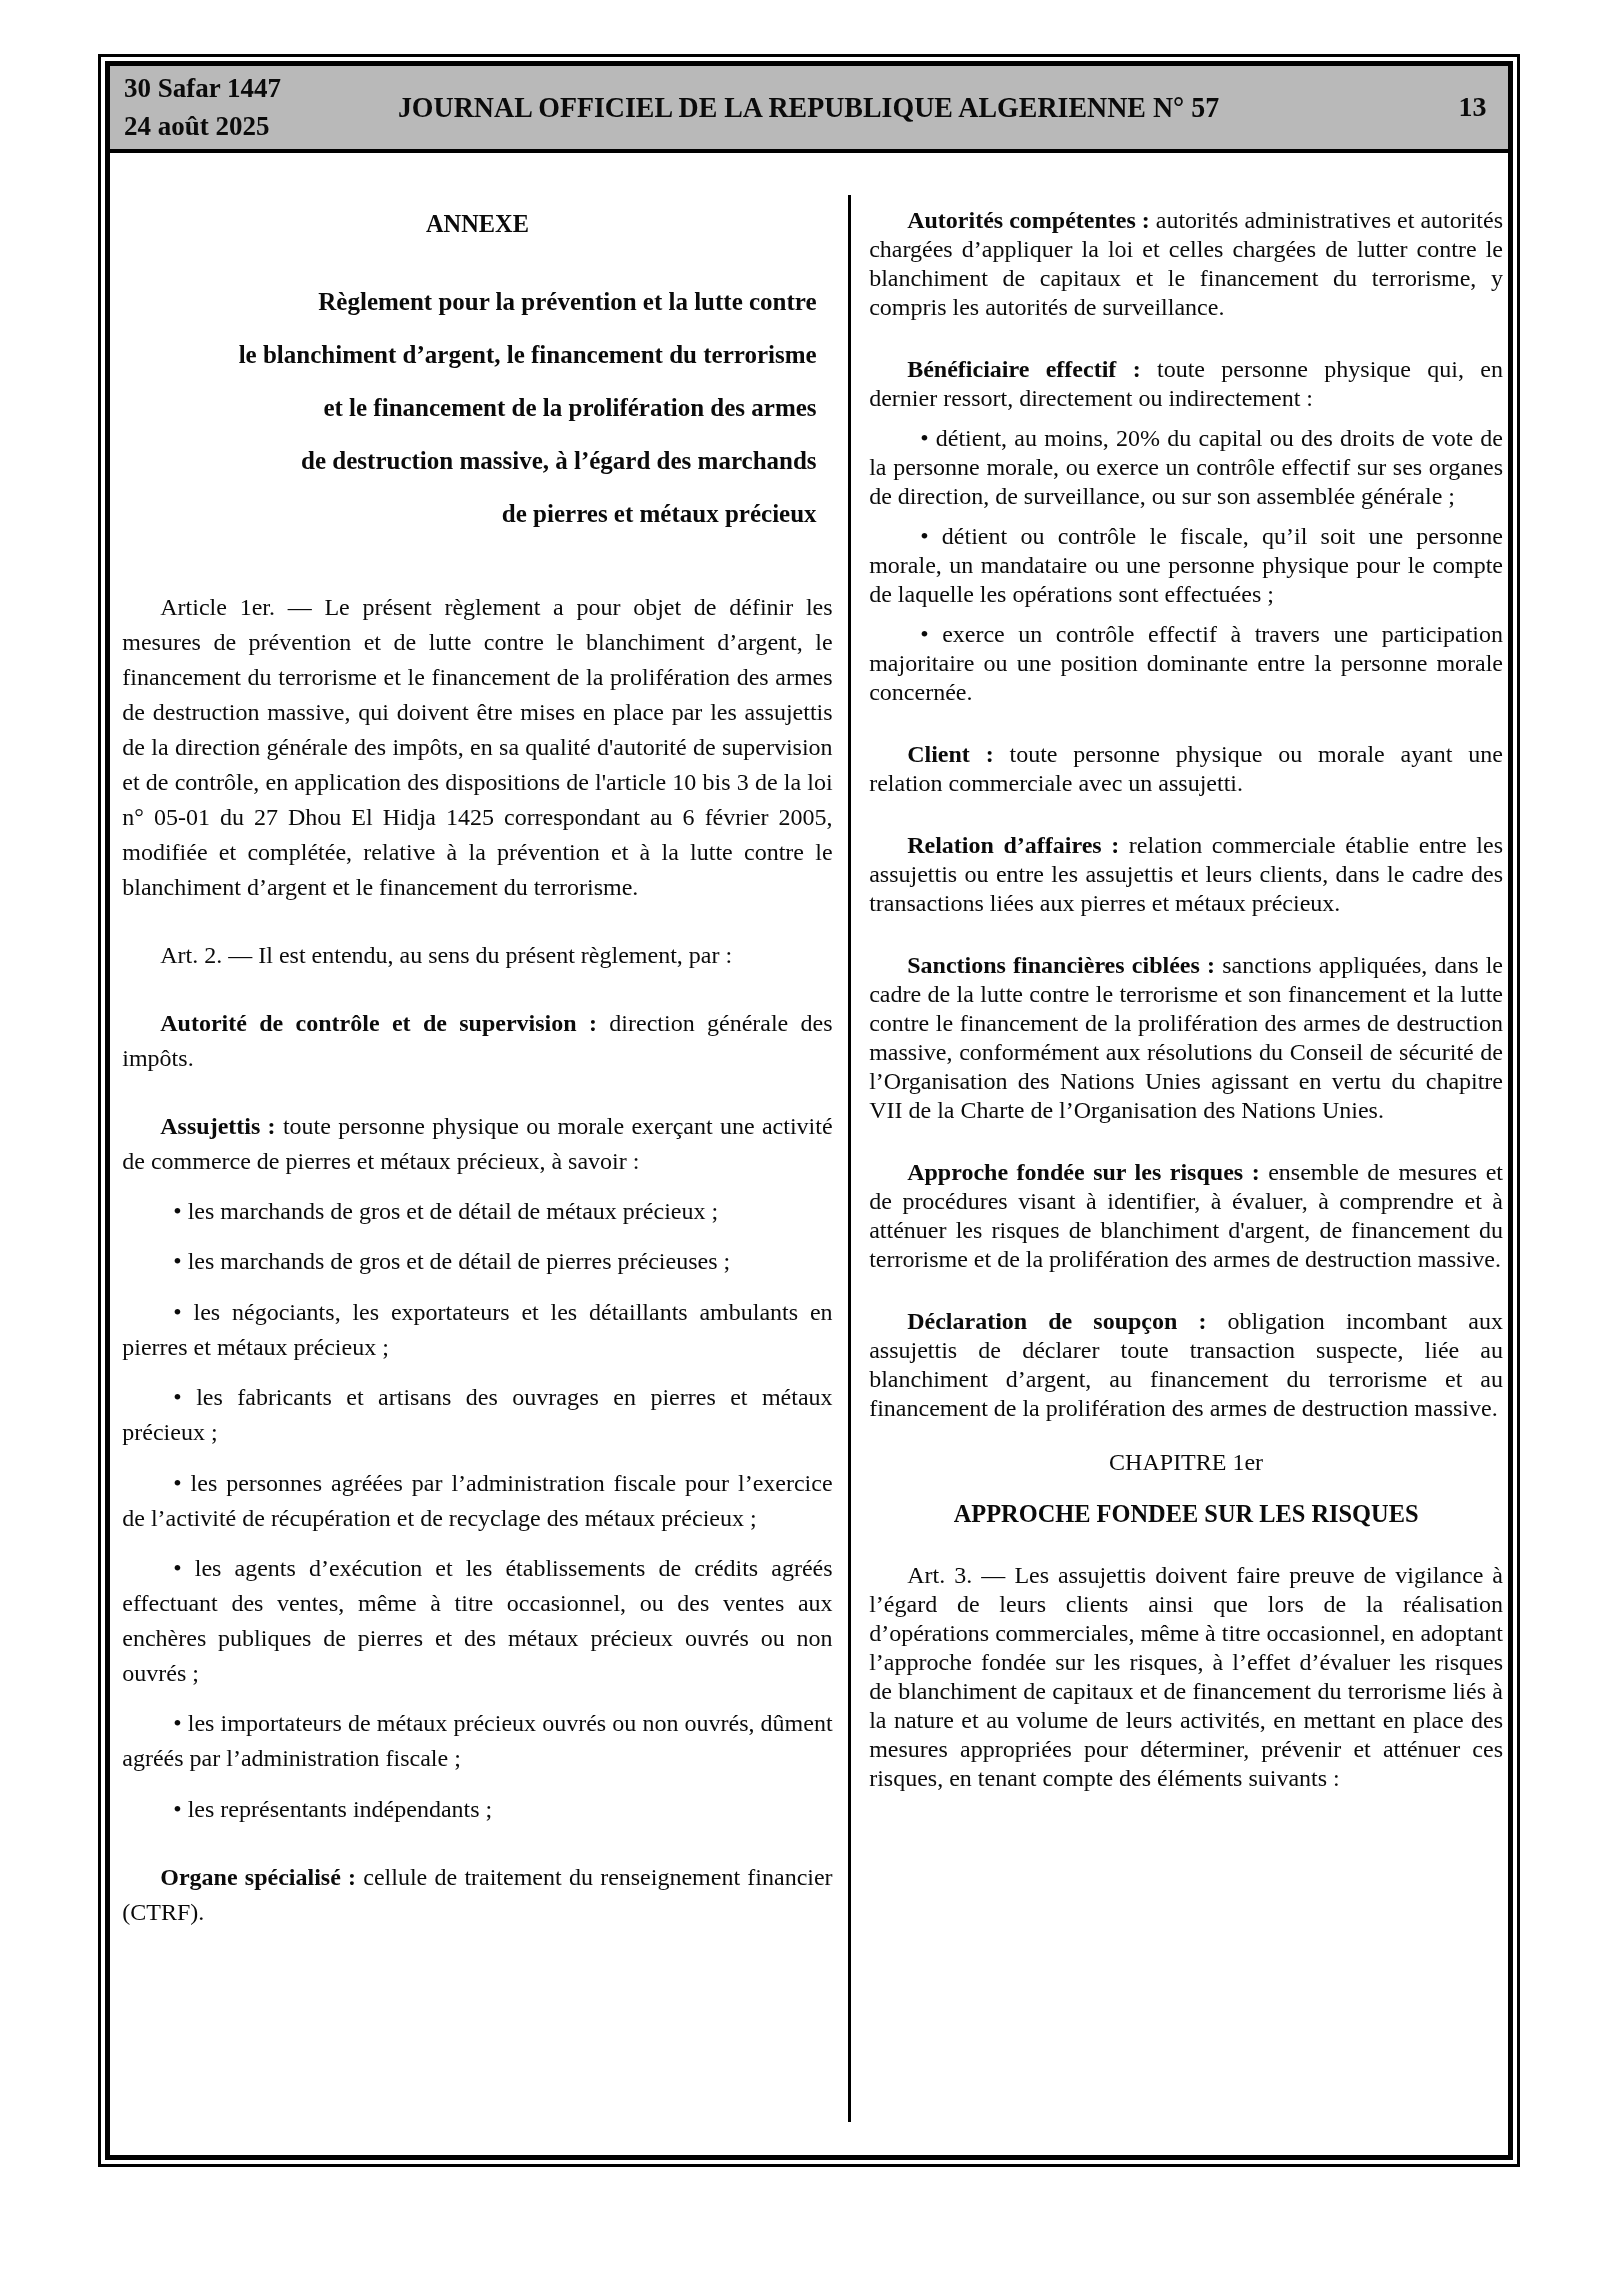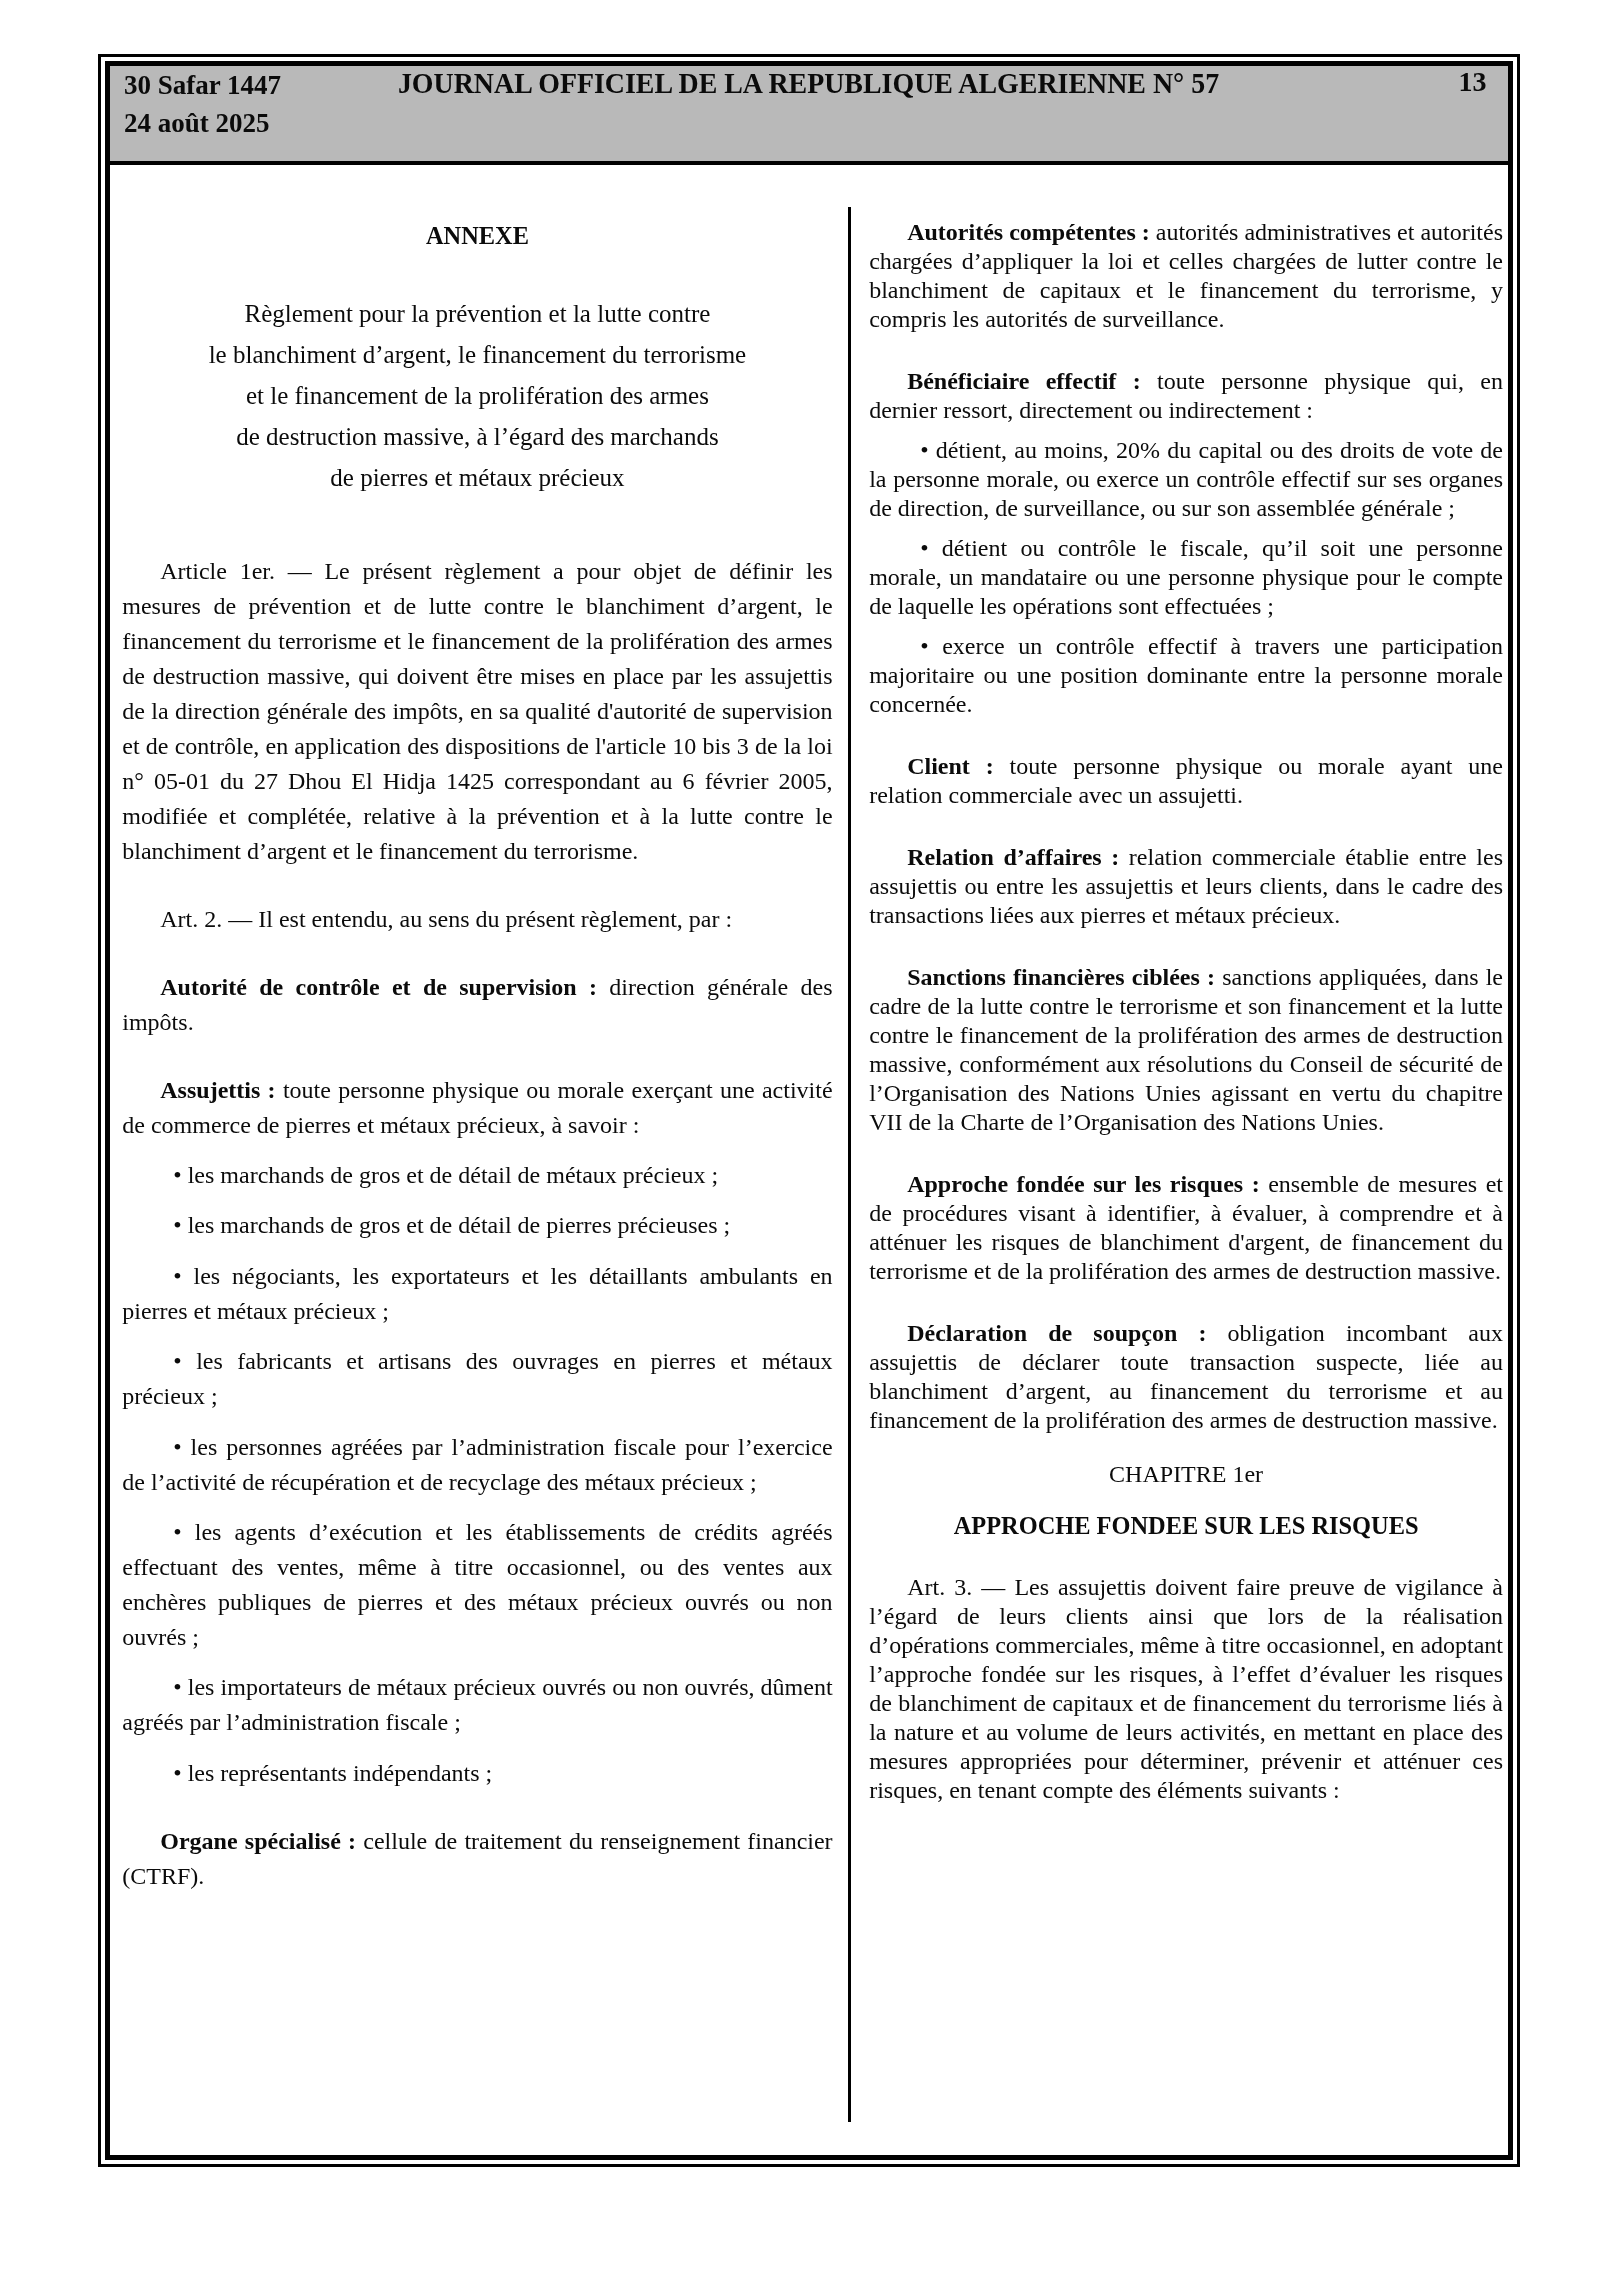--- a/index.html
+++ b/index.html
@@ -25,27 +25,27 @@
   .page-frame-inner {
     width: 100%;
     height: 100%;
     border: 5.4px solid #000;
     box-sizing: border-box;
     display: flex;
     flex-direction: column;
     overflow: hidden;
   }
   .header-band {
-    height: 99px;
+    height: 87px;
     flex-shrink: 0;
     background: #b9b9b9;
     border-bottom: 4.5px solid #000;
     box-sizing: border-box;
     display: flex;
-    align-items: flex-start;
+    align-items: center;
   }
   .dates {
     width: 299px;
     box-sizing: border-box;
     padding-left: 14.5px;
     font-weight: bold;
     font-size: 27px;
     line-height: 38px;
     white-space: nowrap;
   }
@@ -98,21 +98,21 @@
     line-height: 29px;
   }
   p.blk { margin: 0; }
   p.para { text-indent: 38px; margin-top: 33px; }
   p.bullet { text-indent: 51px; }
   .col-left p.bullet { margin-top: 15.4px; }
   .col-right p.bullet { margin-top: 11px; }
   p.center, p.center-bold, p.title-line { text-align: center; text-indent: 0; }
   p.center { margin-top: 25px; }
   p.center-bold { font-weight: bold; font-size: 24.4px; margin-top: 22px; }
-  p.title-line { font-weight: normal; font-size: 25px; line-height: 37px; margin: 4px; }
+  p.title-line { font-weight: bold; font-size: 25px; line-height: 37px; margin: 16px; text-align: right; }
   p.center-bold + p.title-line { margin-top: 42px; }
   p.title-line + p.para { margin-top: 58px; }
   .col p.blk:first-child { margin-top: 11px; }
   b.term { font-weight: bold; }
 </style>
 </head>
 <body>
 
 <div class="page-frame">
   <div class="page-frame-inner">

